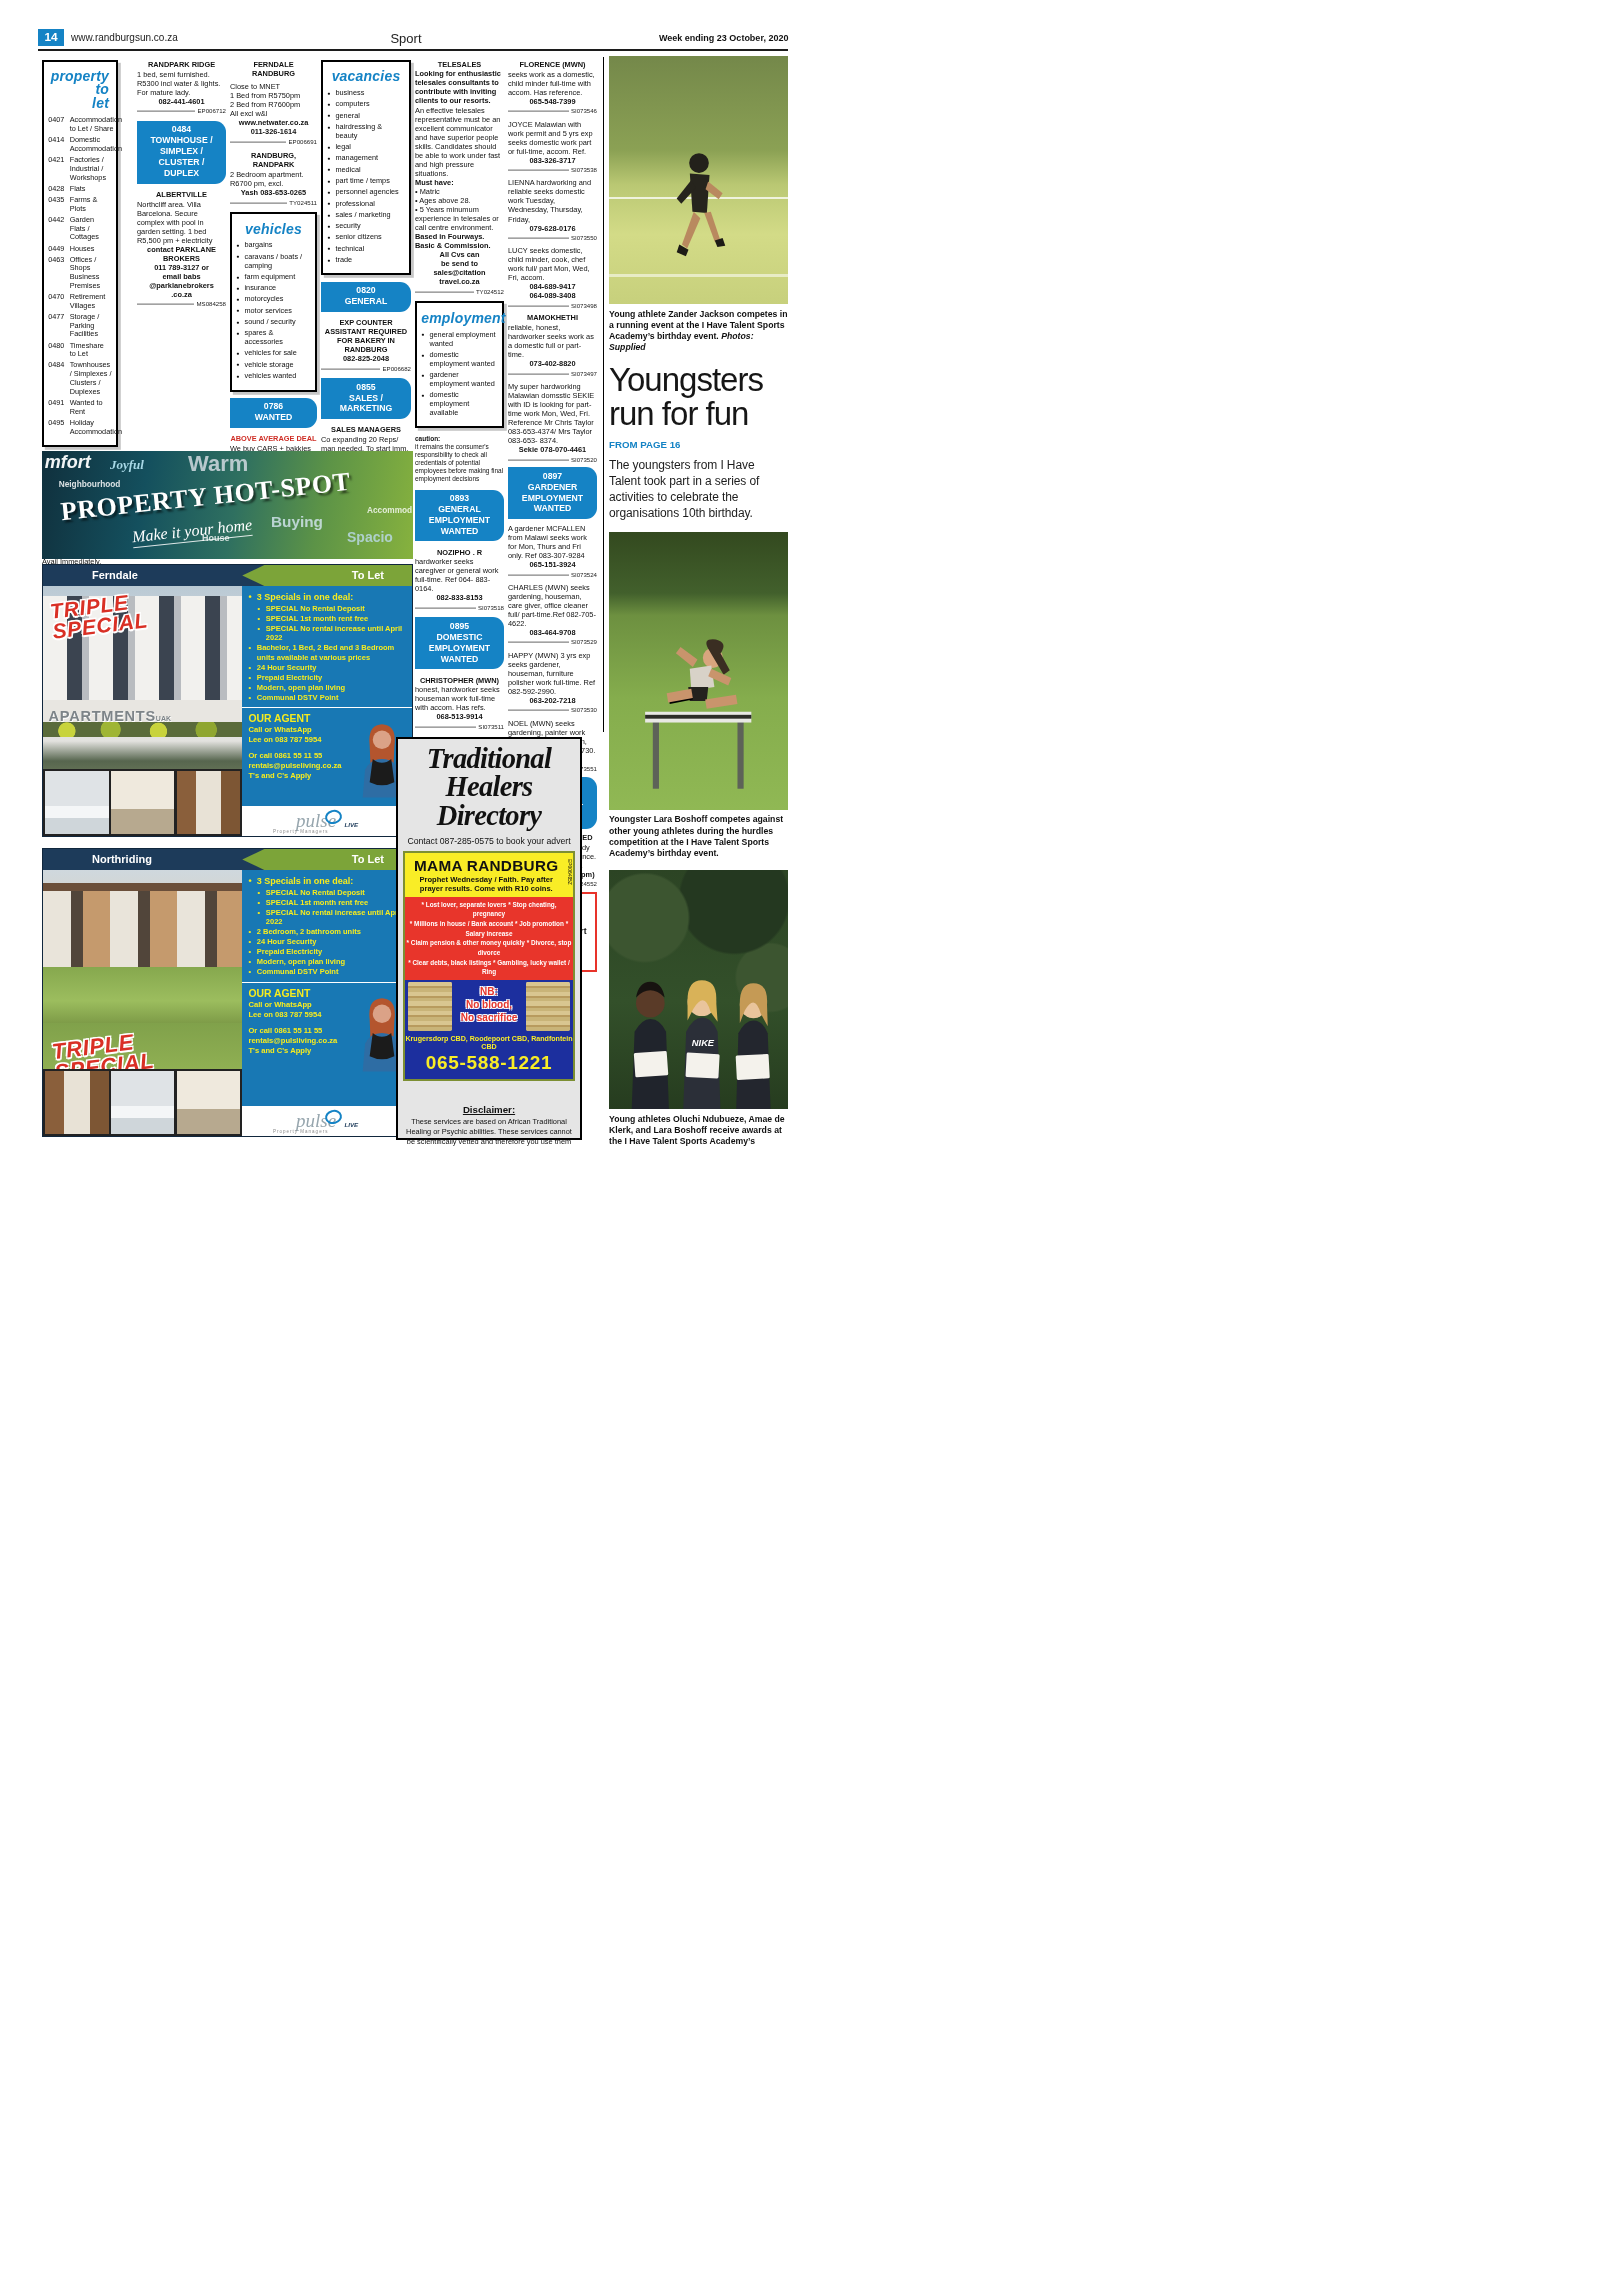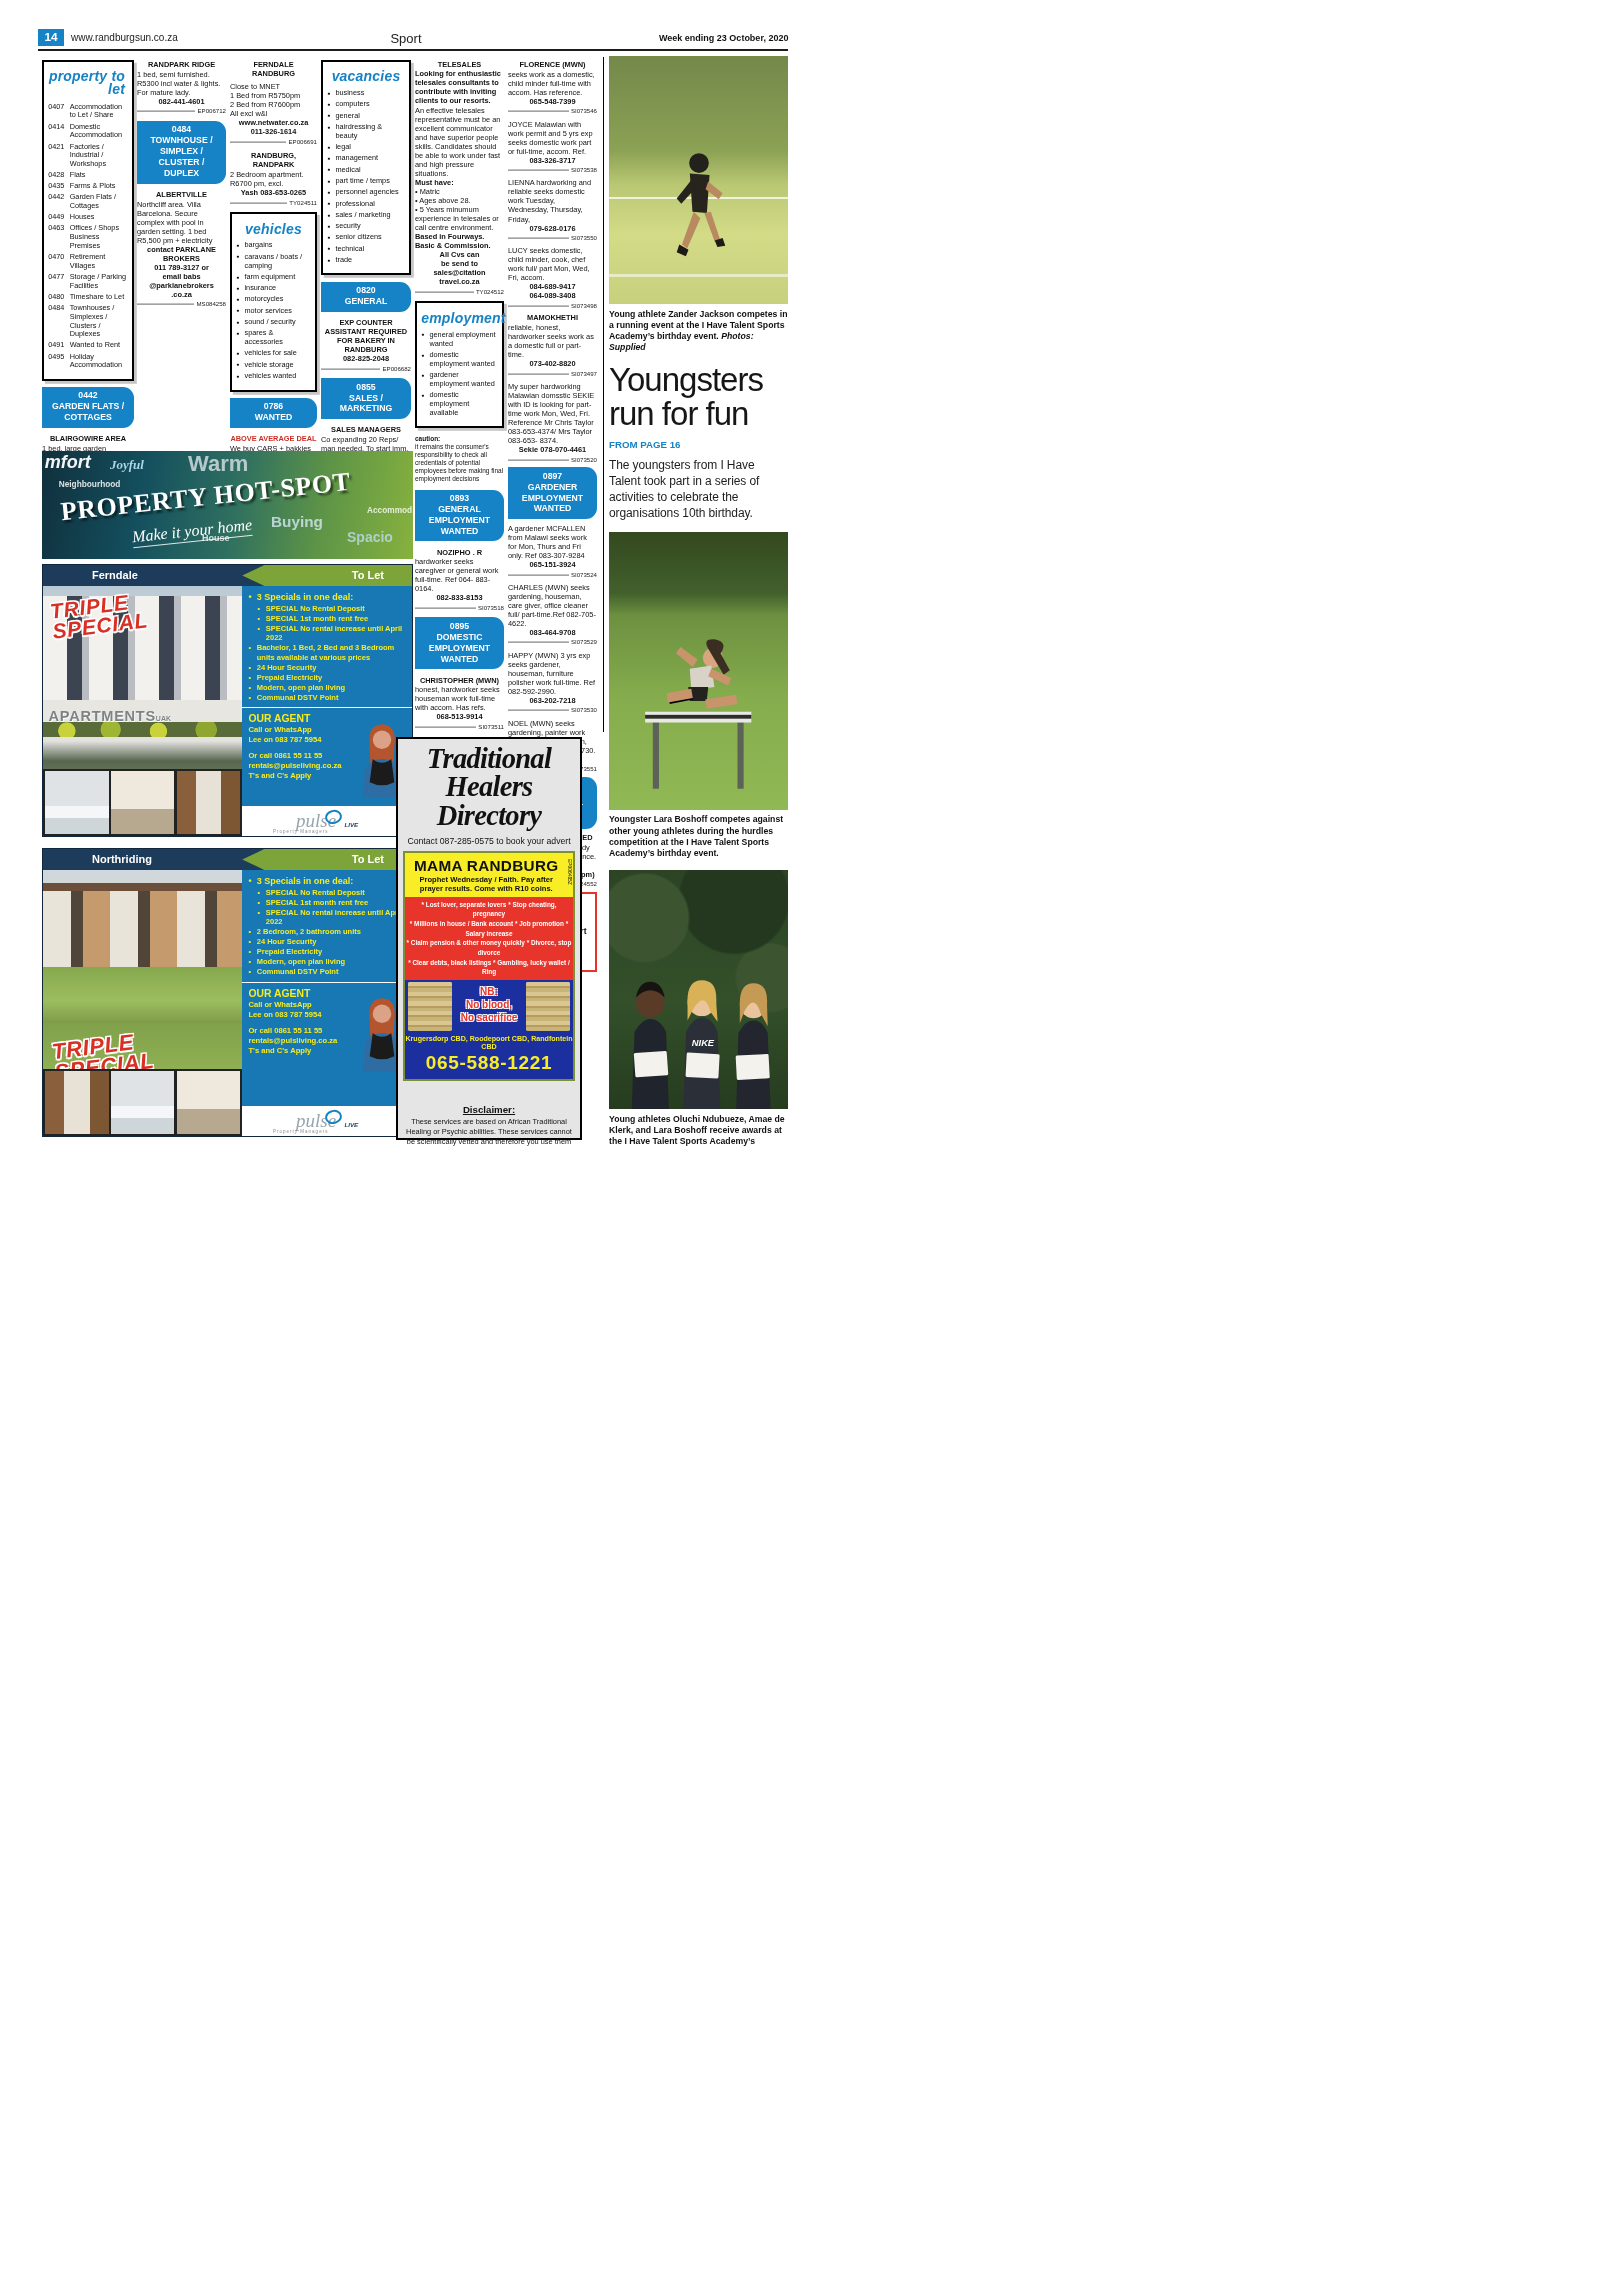--- a/index.html
+++ b/index.html
@@ -10,21 +10,21 @@
   .hdr-num { position:absolute; left:38px; top:29px; width:26px; height:16.7px; background:#1583c5; color:#fff;
              font-weight:bold; font-size:11.8px; text-align:center; line-height:16.7px; }
   .hdr-url { position:absolute; left:71px; top:32px; font-size:10px; color:#222; }
   .hdr-section { position:absolute; left:0; right:0; top:30.5px; text-align:center; font-size:13px; color:#222; }
   .hdr-date { position:absolute; right:23.6px; top:33px; font-size:9px; font-weight:bold; }
   .hdr-rule { position:absolute; left:38px; right:23.6px; top:49px; height:2.1px; background:#1c1c1c; }
   .vdivider { position:absolute; left:603px; top:57px; width:1.4px; height:675px; background:#000; }
 
   
   .col { position:absolute; top:60px; display:flex; flex-direction:column; gap:6.2px; }
-  #col1 { left:42px;  width:92px; }
+  #col1 { left:42px;  width:76px; }
   #col2 { left:137px; width:89px; }
   #col3 { left:230px; width:87px; }
   #col4 { left:321px; width:90px; }
   #col5 { left:415px; width:89px; }
   #col6 { left:508px; width:89px; gap:4.2px; }
 
   .idxbox, .vacbox { border:2.1px solid #000; box-shadow:2.8px 2.8px 0 #c6c6c6; background:#fff; padding:4.9px 4.2px 6.2px; }
   .blue-script { color:#1583c5; font-weight:bold; font-style:italic; letter-spacing:0.2px; }
   .idx-title { font-size:14px; text-align:right; line-height:.98; white-space:pre-line; padding:2.8px 2.8px 5.6px 0; }
   .vac-title { font-size:14px; text-align:center; padding:1.4px 0 4.9px; }

